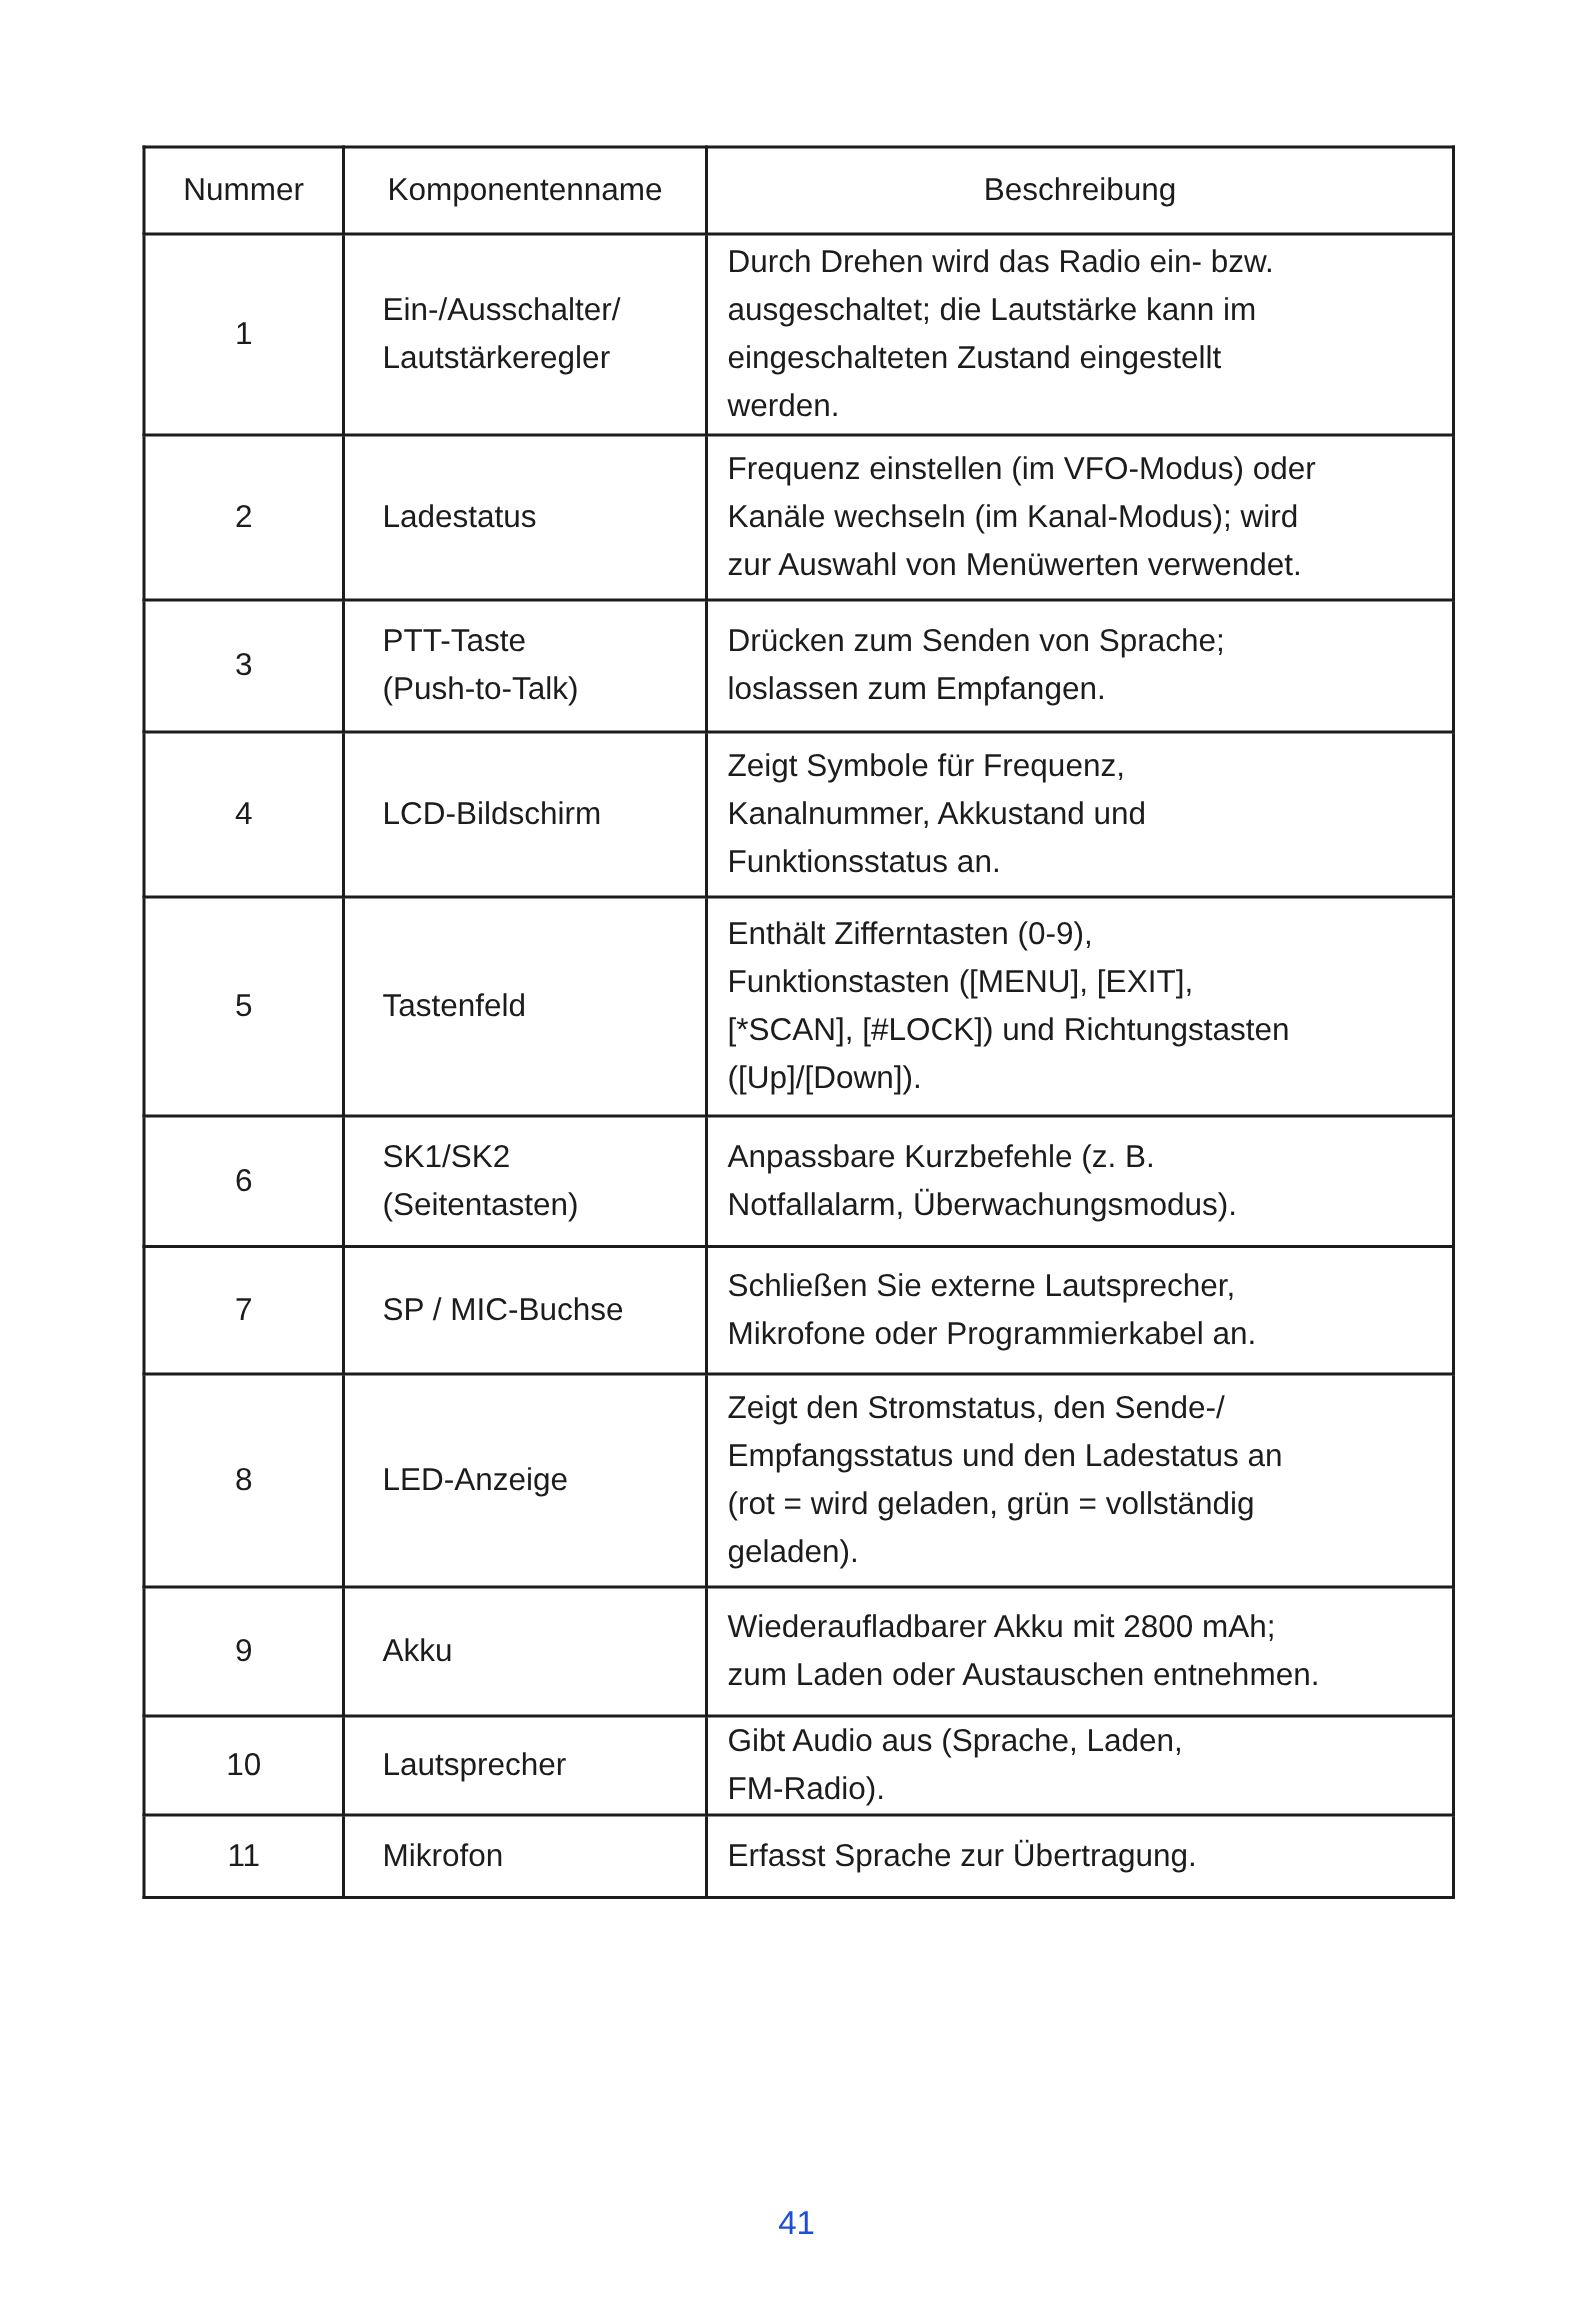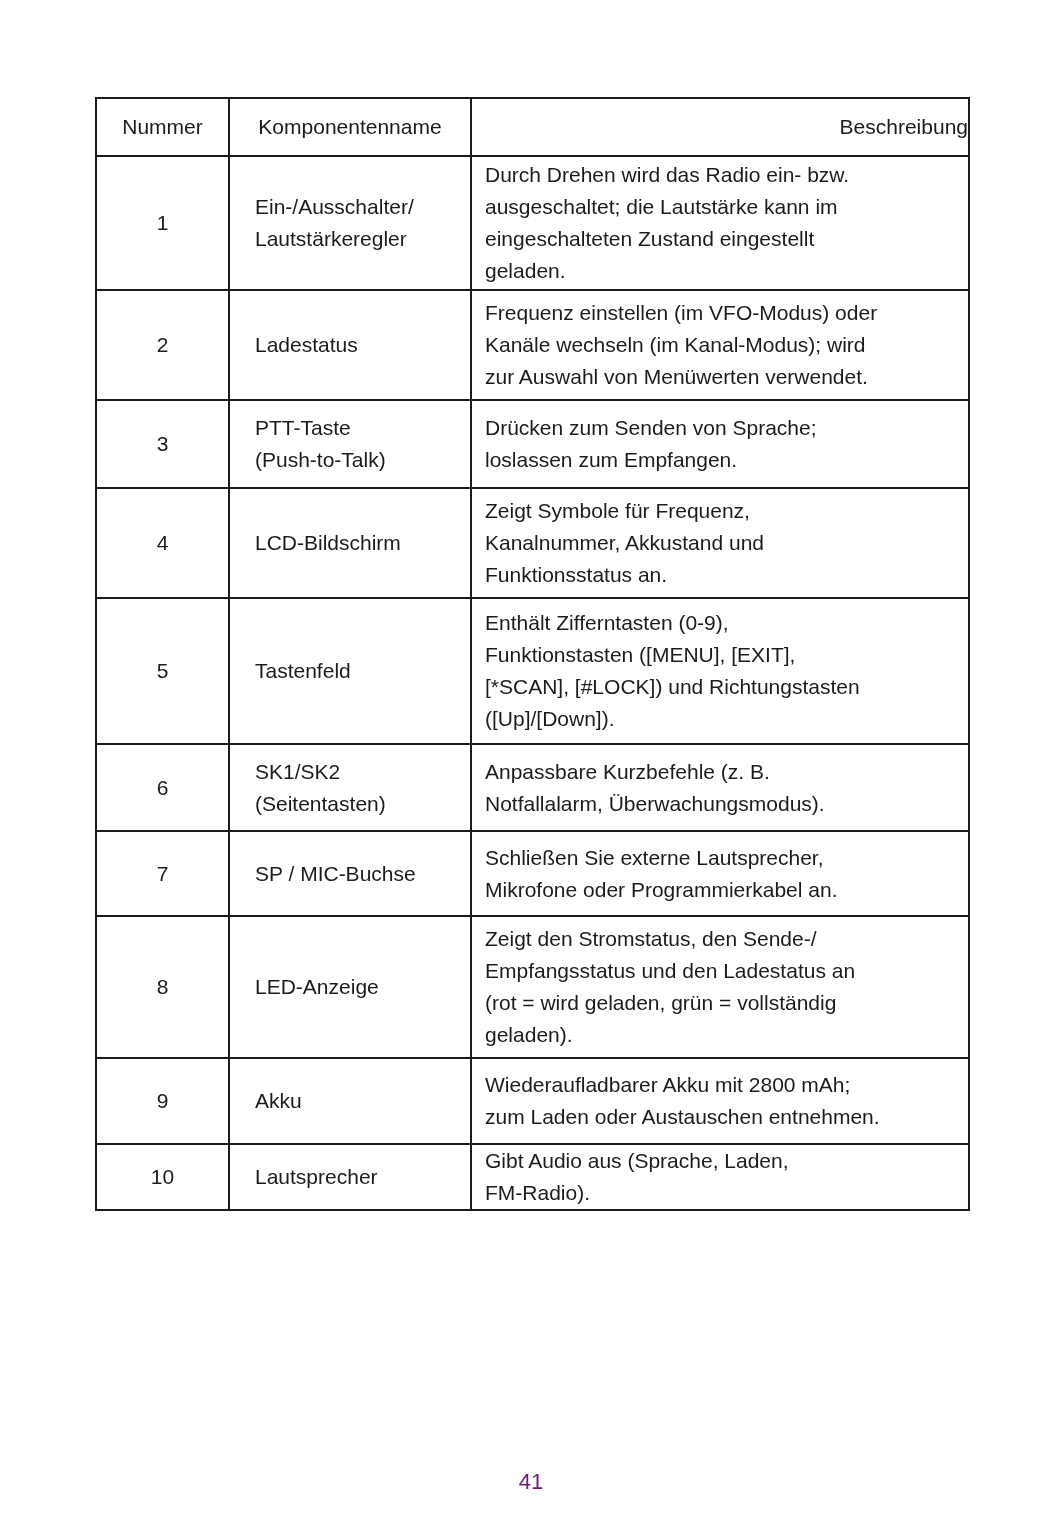--- a/index.html
+++ b/index.html
@@ -37,21 +37,21 @@
     overflow: hidden;
     margin-left: 16px;
   }
   th.h-num {
     text-align: center;
   }
   th.h-name {
     text-align: center;
   }
   th.h-desc {
-    text-align: right;
+    text-align: center;
     padding-left: 0;
   }
   td.cell-num {
     text-align: center;
   }
   td.cell-name {
     text-align: left;
     padding-left: 25px;
     padding-right: 6px;
     white-space: pre-line;
@@ -63,21 +63,21 @@
     white-space: pre-line;
   }
   .page-number {
     position: absolute;
     left: 0;
     top: 1466px;
     width: 100%;
     text-align: center;
     font-size: 22px;
     line-height: 32px;
-    color: #701a75;
+    color: #1d4ed8;
   }
 </style>
 </head>
 <body>
 
 <table class="components-table">
   <colgroup>
     <col class="c-num">
     <col class="c-name">
     <col class="c-desc">
@@ -90,21 +90,21 @@
     </tr>
   </thead>
   <tbody>
     <tr style="height:134px">
       <td class="cell-num">1</td>
       <td class="cell-name">Ein-/Ausschalter/
 Lautstärkeregler</td>
       <td class="cell-desc">Durch Drehen wird das Radio ein- bzw.
 ausgeschaltet; die Lautstärke kann im
 eingeschalteten Zustand eingestellt
-geladen.</td>
+werden.</td>
     </tr>
     <tr style="height:110px">
       <td class="cell-num">2</td>
       <td class="cell-name">Ladestatus</td>
       <td class="cell-desc">Frequenz einstellen (im VFO-Modus) oder
 Kanäle wechseln (im Kanal-Modus); wird
 zur Auswahl von Menüwerten verwendet.</td>
     </tr>
     <tr style="height:88px">
       <td class="cell-num">3</td>
@@ -154,16 +154,21 @@
       <td class="cell-name">Akku</td>
       <td class="cell-desc">Wiederaufladbarer Akku mit 2800 mAh;
 zum Laden oder Austauschen entnehmen.</td>
     </tr>
     <tr style="height:64px">
       <td class="cell-num">10</td>
       <td class="cell-name">Lautsprecher</td>
       <td class="cell-desc">Gibt Audio aus (Sprache, Laden,
 FM-Radio).</td>
     </tr>
+    <tr style="height:55px">
+      <td class="cell-num">11</td>
+      <td class="cell-name">Mikrofon</td>
+      <td class="cell-desc">Erfasst Sprache zur Übertragung.</td>
+    </tr>
   </tbody>
 </table>
 
 <div class="page-number">41</div>
 
 </body></html>

